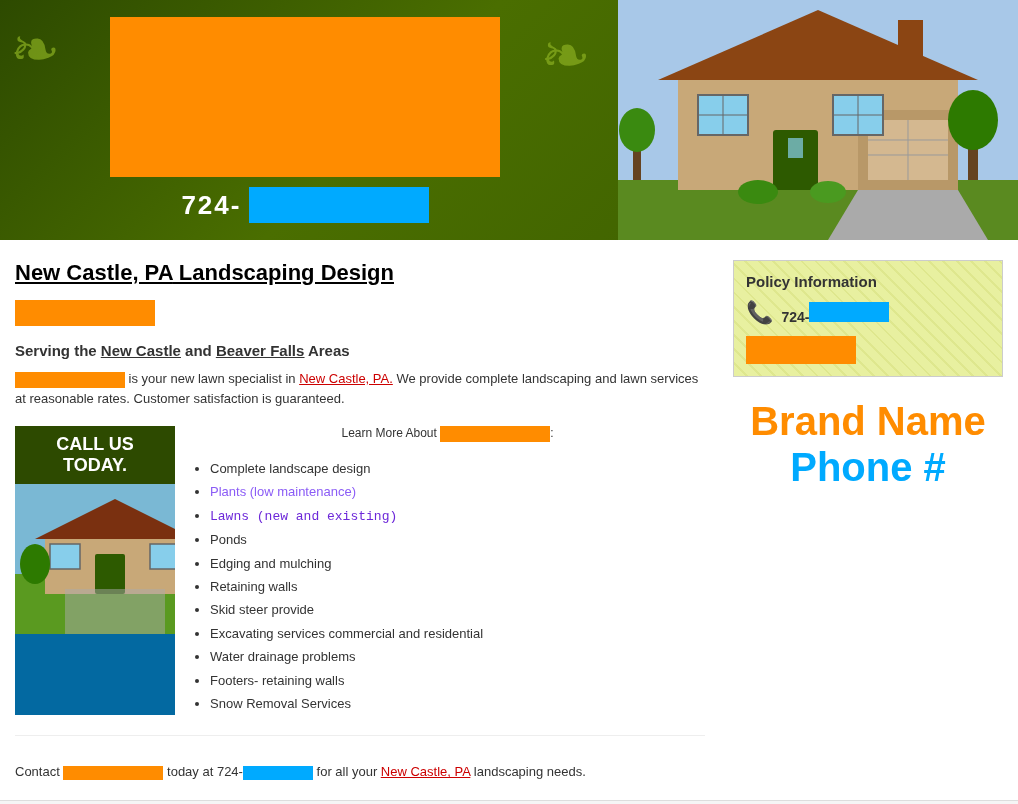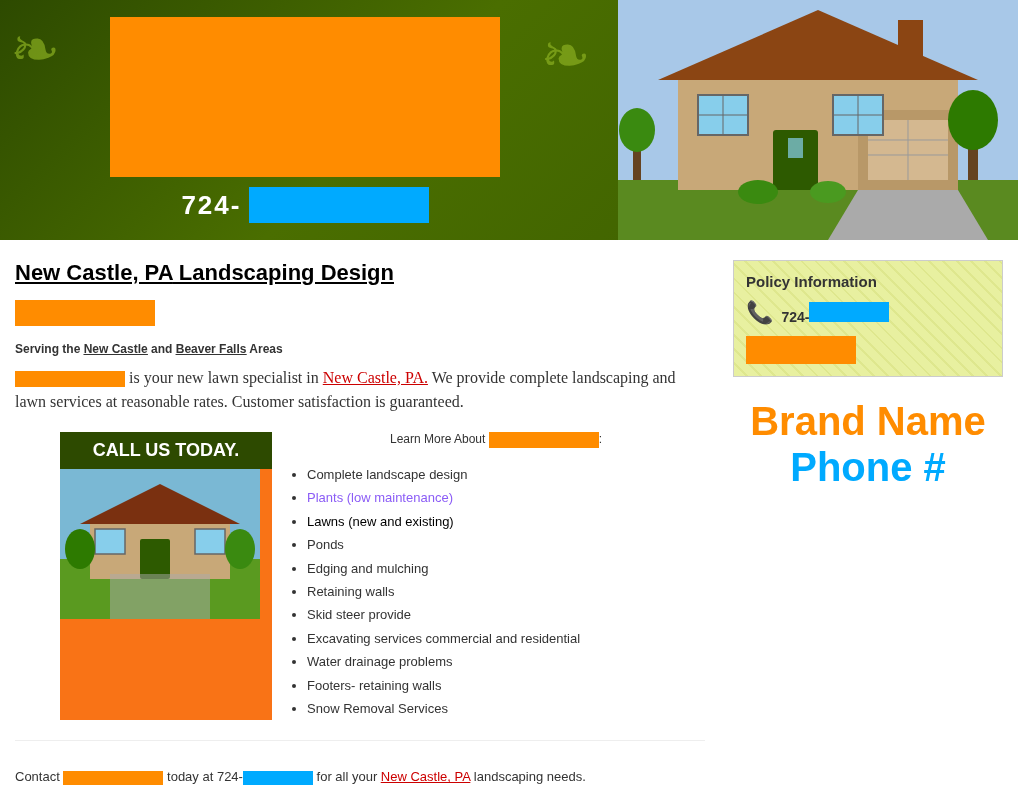--- a/index.html
+++ b/index.html
@@ -88,59 +88,57 @@
       margin-bottom: 14px;
       text-decoration: underline;
     }
     .brand-orange-bar {
       background: #ff8c00;
       width: 140px;
       height: 26px;
       margin-bottom: 16px;
     }
     .serving-line {
-      font-size: 12px;
+      font-size: 15px;
       font-weight: bold;
       margin-bottom: 10px;
     }
     .serving-line a {
       text-decoration: underline;
       color: #333;
     }
     .description-para {
-      font-size: 16px;
+      font-size: 13px;
       margin-bottom: 18px;
       line-height: 1.5;
-      font-family: Liberation Serif, serif;
     }
     .description-para a {
       text-decoration: underline;
       color: #cc0000;
     }
     .brand-inline {
       background: #ff8c00;
       width: 110px;
       height: 16px;
       display: inline-block;
       vertical-align: middle;
     }
 
     
     .services-section {
       display: flex;
       gap: 15px;
       margin-bottom: 20px;
     }
     .call-us-box {
-      width: 212px;
+      width: 160px;
       flex-shrink: 0;
-      background: #f97316;
+      background: #0369a1;
       position: relative;
       overflow: hidden;
-      margin-left: 45px;
     }
     .call-us-label {
       background: #2d4a00;
       color: #fff;
       font-size: 18px;
       font-weight: bold;
       padding: 8px;
       text-align: center;
     }
     .house-thumbnail {
@@ -385,21 +383,21 @@
       </div>
 
       <div class="learn-more-section">
         <p class="learn-more-title">
           <span>Learn More About</span>
           <span class="learn-more-brand"></span>:
         </p>
         <ul class="services-list">
           <li><span>Complete landscape design</span></li>
           <li><span style="color:#8b5cf6;">Plants (low maintenance)</span></li>
-          <li><span style="color:#000000;">Lawns (new and existing)</span></li>
+          <li><span style="color:#6d28d9;font-family:Liberation Mono, monospace;">Lawns (new and existing)</span></li>
           <li>Ponds</li>
           <li>Edging and mulching</li>
           <li>Retaining walls</li>
           <li>Skid steer provide</li>
           <li>Excavating services commercial and residential</li>
           <li>Water drainage problems</li>
           <li>Footers- retaining walls</li>
           <li>Snow Removal Services</li>
         </ul>
       </div>

